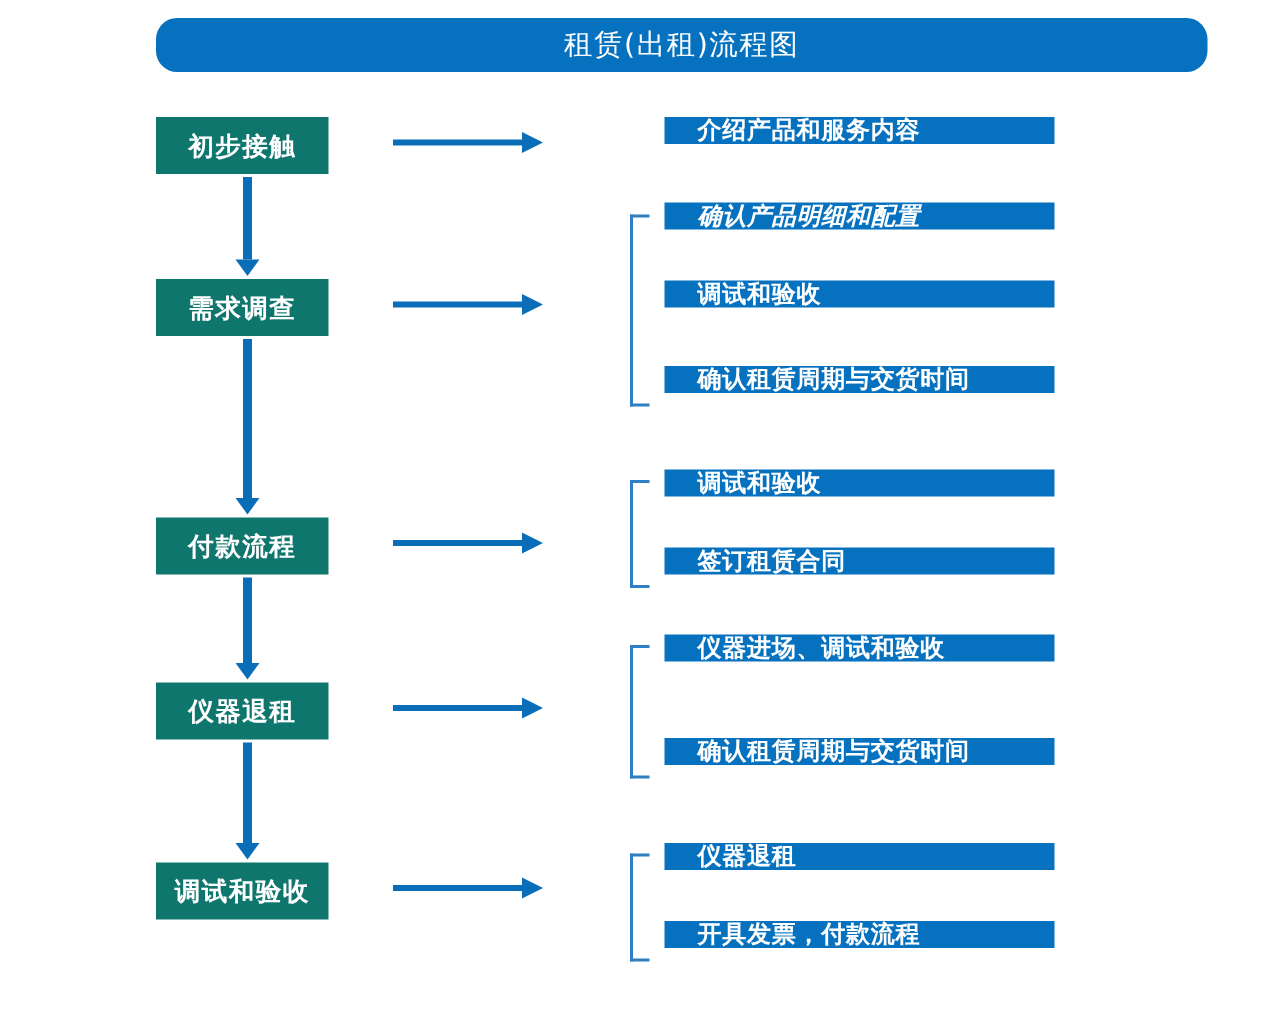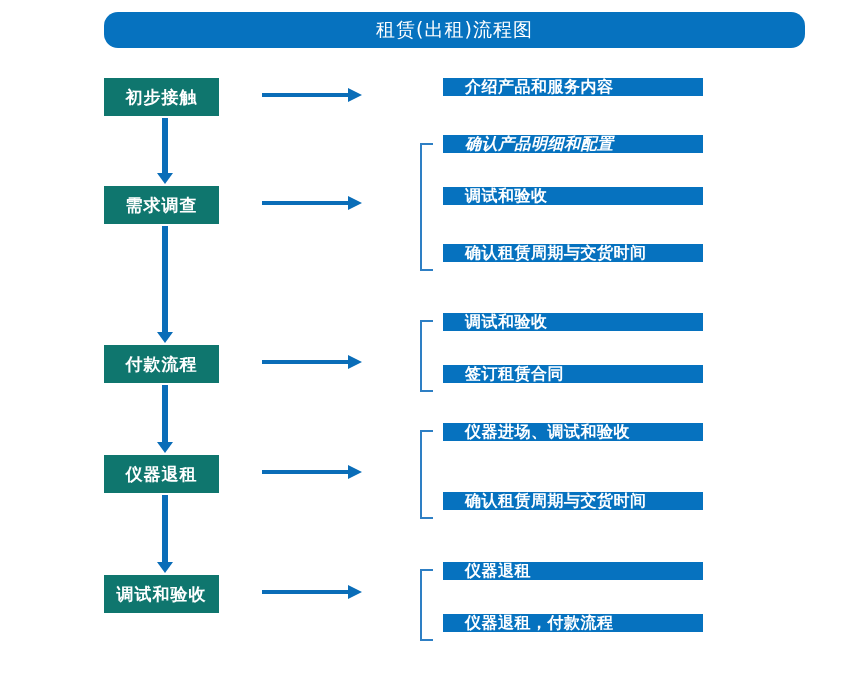--- a/index.html
+++ b/index.html
@@ -148,21 +148,21 @@
   <div id="tasks-layer">
       <div class="task-box" style="top: 78px;">介绍产品和服务内容</div>
       <div class="task-box" style="top: 135px; font-style: italic;">确认产品明细和配置</div>
       <div class="task-box" style="top: 187px;">调试和验收</div>
       <div class="task-box" style="top: 244px; font-family: Liberation Mono, monospace;">确认租赁周期与交货时间</div>
       <div class="task-box" style="top: 313px;">调试和验收</div>
       <div class="task-box" style="top: 365px;">签订租赁合同</div>
       <div class="task-box" style="top: 423px;">仪器进场、调试和验收</div>
       <div class="task-box" style="top: 492px;">确认租赁周期与交货时间</div>
       <div class="task-box" style="top: 562px; text-align: center;">仪器退租</div>
-      <div class="task-box" style="top: 614px;">仪器退租，付款流程</div>
+      <div class="task-box" style="top: 614px;">开具发票，付款流程</div>
     </div>
   <div id="harrows-layer">
       <div class="h-arrow" style="top: 88px;">
         <div class="shaft"></div>
         <div class="head"></div>
       </div>
       <div class="h-arrow" style="top: 196px;">
         <div class="shaft"></div>
         <div class="head"></div>
       </div>

